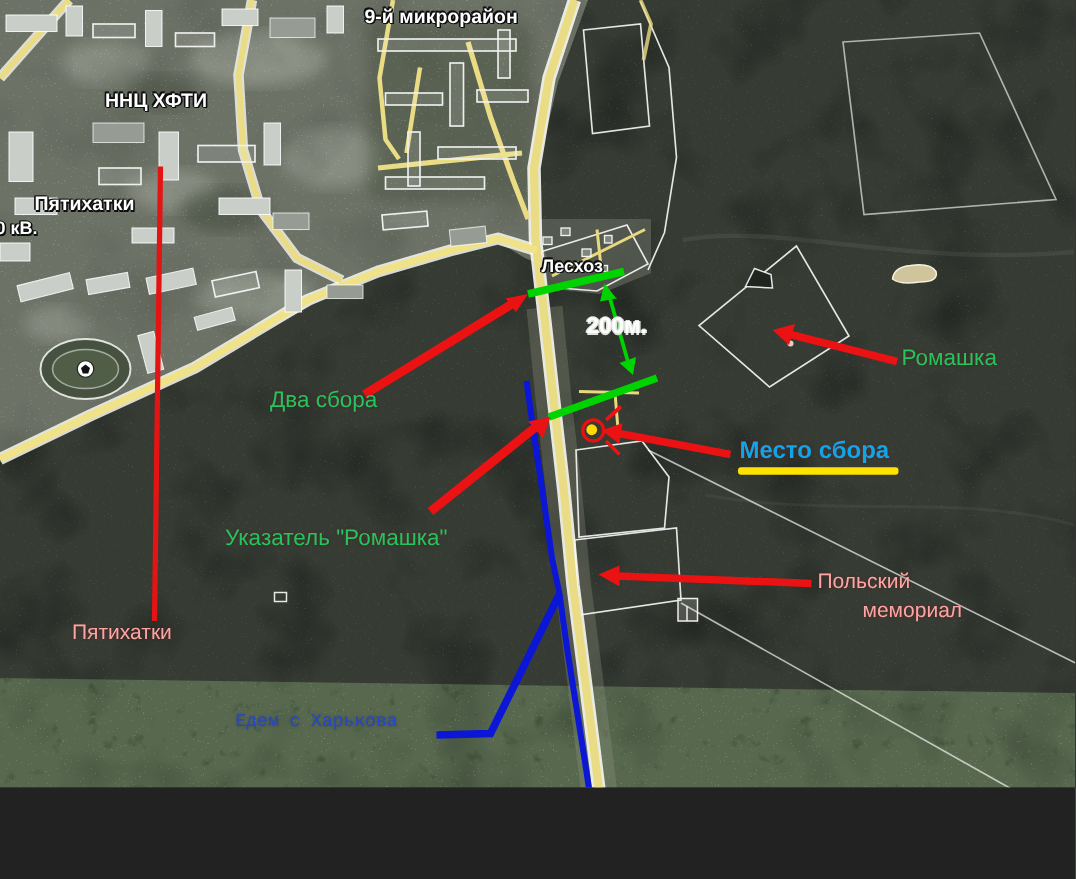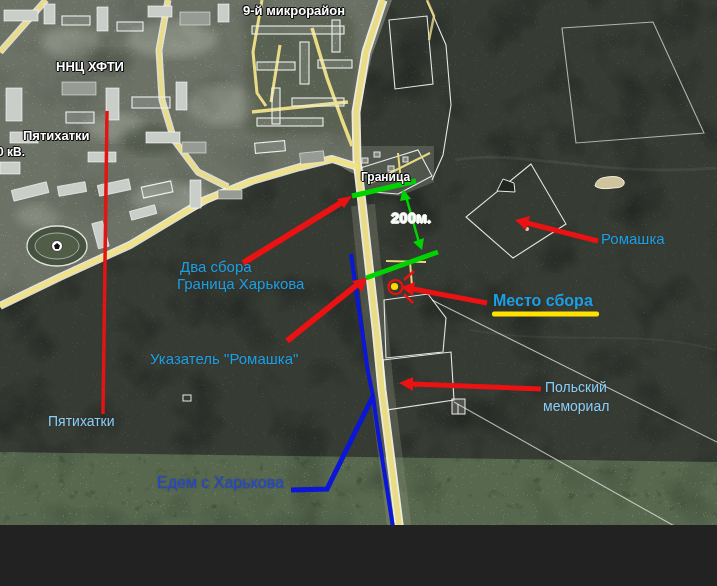--- a/index.html
+++ b/index.html
@@ -3,26 +3,26 @@
 <meta charset="utf-8">
 <style>
   html,body{margin:0;padding:0;background:#222;}
   #stage{position:relative;width:717px;height:525px;overflow:hidden;
          font-family:"Liberation Sans", sans-serif;background:#363b34;}
   #mapsvg{position:absolute;left:0;top:0;z-index:1;}
   .lbl{position:absolute;white-space:nowrap;z-index:5;line-height:1.05;}
   .maplabel{color:#ffffff;font-weight:bold;font-size:13px;
     text-shadow:-1px 0 0 #101010,1px 0 0 #101010,0 -1px 0 #101010,0 1px 0 #101010,1px 1px 0 #101010,-1px -1px 0 #101010;}
   .small{font-size:12px;}
-  .redlbl{color:#0ea5e9;font-size:15px;text-shadow:0 0 2px rgba(120,0,0,.45);}
+  .redlbl{color:#22c55e;font-size:15px;text-shadow:0 0 2px rgba(120,0,0,.45);}
   .redlbl-bold{color:#0ea5e9;font-size:16px;font-weight:bold;text-shadow:0 0 2px rgba(140,0,0,.5);}
-  .redlbl-sm{color:#7dd3fc;font-size:14px;text-shadow:0 0 2px rgba(120,0,0,.4);}
+  .redlbl-sm{color:#fca5a5;font-size:14px;text-shadow:0 0 2px rgba(120,0,0,.4);}
   .greenlbl{color:#ffffff;font-size:15px;font-weight:bold;
     text-shadow:-1px 0 0 #dfe4de,1px 0 0 #dfe4de,0 -1px 0 #dfe4de,0 1px 0 #dfe4de;}
-  .bluelbl{color:#2447d0;font-size:16px;text-shadow:0 0 2px rgba(0,10,90,.35);}
+  .bluelbl{color:#2447d0;font-size:12px;text-shadow:0 0 2px rgba(0,10,90,.35);font-family:Liberation Mono, monospace;}
 </style>
 </head>
 <body>
 
 <div id="stage">
 
 <svg id="mapsvg" width="717" height="586" viewBox="0 0 717 586">
   <defs>
     <filter id="fgrain" x="0%" y="0%" width="100%" height="100%">
       <feTurbulence type="fractalNoise" baseFrequency="0.9" numOctaves="2" seed="11" result="n"></feTurbulence>
@@ -234,31 +234,30 @@
       <polygon points="515,220 530,216 526,230" fill="#ea1212"></polygon>
     </g>
     <circle cx="395.5" cy="287" r="7" fill="none" stroke="#e81010" stroke-width="2.2"></circle>
   </g>
   <circle cx="394.5" cy="286.5" r="3.6" fill="#ffd900"></circle>
 
   <rect x="492" y="311.5" width="107" height="5" rx="2" fill="#ffe200"></rect>
 </svg>
 
 <div class="lbl maplabel" style="left:243px;top:4px;">9-й микрорайон</div>
-<div class="lbl maplabel" style="left:56px;top:60px;text-align:center;">ННЦ ХФТИ</div>
+<div class="lbl maplabel" style="left:70px;top:60px;text-align:center;">ННЦ ХФТИ</div>
 <div class="lbl maplabel" style="left:23px;top:129px;">Пятихатки</div>
 <div class="lbl maplabel small" style="left:-3px;top:146px;">0 кВ.</div>
-<div class="lbl maplabel small" style="left:361px;top:171px;">Граница</div>
+<div class="lbl maplabel small" style="left:361px;top:171px;">Лесхоз</div>
 
 <div class="lbl greenlbl" style="left:391px;top:210px;">200м.</div>
 
 <div class="lbl redlbl" style="left:601px;top:231px;">Ромашка</div>
 <div class="lbl redlbl" style="left:180px;top:259px;">Два сбора</div>
-<div class="lbl redlbl" style="left:177px;top:276px;">Граница Харькова</div>
 <div class="lbl redlbl-bold" style="left:493px;top:293px;">Место сбора</div>
 <div class="lbl redlbl" style="left:150px;top:351px;">Указатель "Ромашка"</div>
 <div class="lbl redlbl-sm" style="left:545px;top:380px;">Польский</div>
-<div class="lbl redlbl-sm" style="left:543px;top:399px;">мемориал</div>
+<div class="lbl redlbl-sm" style="left:575px;top:399px;">мемориал</div>
 <div class="lbl redlbl-sm" style="left:48px;top:414px;">Пятихатки</div>
 
 <div class="lbl bluelbl" style="left:157px;top:475px;">Едем с Харькова</div>
 
 </div>
 
 </body></html>

